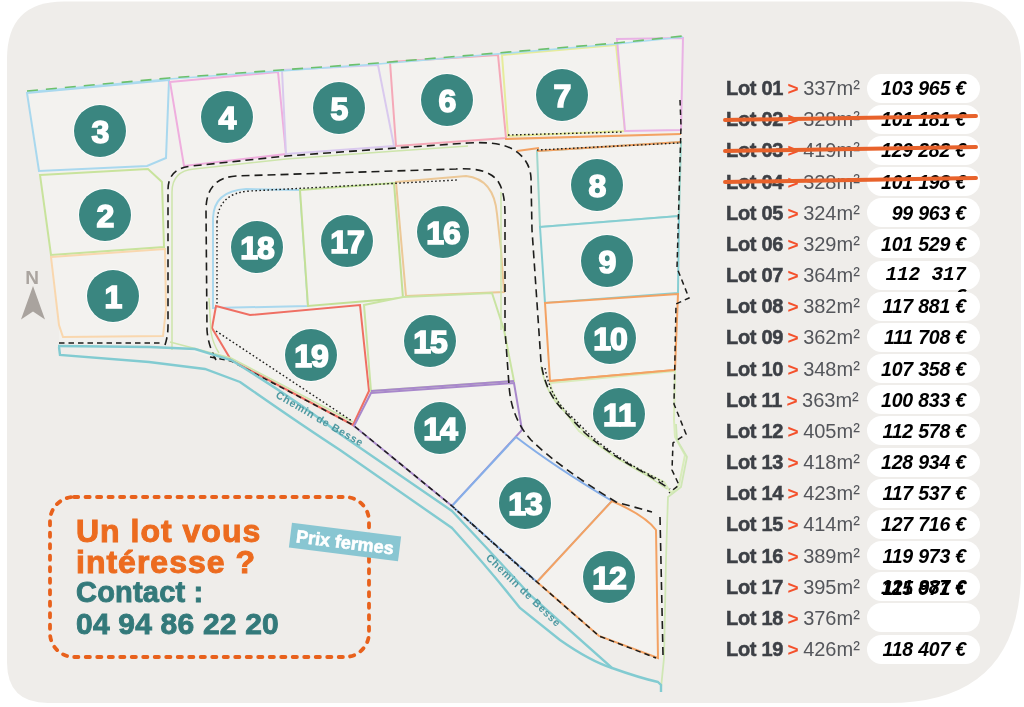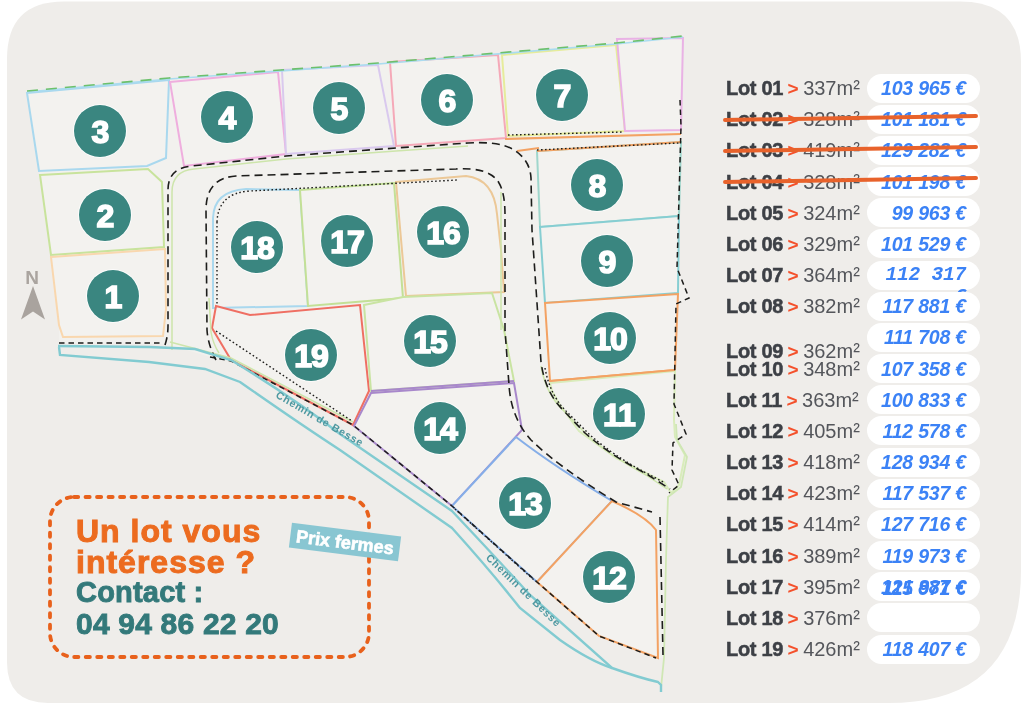--- a/index.html
+++ b/index.html
@@ -5,21 +5,21 @@
   html,body{margin:0;padding:0;}
   body{width:1024px;height:707px;background:#ffffff;overflow:hidden;
        font-family:"Liberation Sans", sans-serif;}
   #page{position:relative;width:1024px;height:707px;}
   svg{position:absolute;left:0;top:0;}
   .row{position:absolute;left:726px;width:260px;height:30px;}
   .lotlab{font-weight:bold;font-size:20px;color:#3d4046;letter-spacing:-0.3px;-webkit-text-stroke:0.5px #3d4046;}
   .gt{font-weight:bold;font-size:19px;color:#f4512c;}
   .area{font-size:20px;color:#54565b;}
   .pill{position:absolute;background:#ffffff;border-radius:15px;width:113px;height:29px;}
-  .price{position:absolute;font-weight:bold;font-style:italic;font-size:19.5px;color:#3b82f6;
+  .price{position:absolute;font-weight:bold;font-style:italic;font-size:19.5px;color:#000000;
          text-align:right;letter-spacing:-0.2px;}
   .strike{position:absolute;height:3.6px;background:#e8622b;border-radius:2px;}
 </style>
 </head>
 <body>
 <div id="page">
   <svg width="1024" height="707" viewBox="0 0 1024 707">
 
     <path d="M64,1.5 L960,1.5 Q1021,1.5 1021,62 L1021,570 Q1021,703 888,703 L48,703 Q7,703 7,662 L7,59 Q7,1.5 64,1.5 Z" fill="#efedea"></path>
 
@@ -224,21 +224,21 @@
       <div class="pill" style="left:867px;top:229.35000000000002px;"></div>
       <div class="price" style="left:867px;top:232.85000000000002px;width:99px;">101 529 €</div>
       <div class="row" style="top:264.02px;">
    <span class="lotlab">Lot 07</span> <span class="gt">&gt;</span> <span class="area">364m²</span></div>
       <div class="pill" style="left:867px;top:260.52px;"></div>
       <div class="price" style="left:867px;top:264.02px;width:99px;font-family:Liberation Mono, monospace;">112 317 €</div>
       <div class="row" style="top:295.19px;">
    <span class="lotlab">Lot 08</span> <span class="gt">&gt;</span> <span class="area">382m²</span></div>
       <div class="pill" style="left:867px;top:291.69px;"></div>
       <div class="price" style="left:867px;top:295.19px;width:99px;">117 881 €</div>
-      <div class="row" style="top:326.36px;margin-top:14px;">
+      <div class="row" style="top:326.36px;">
    <span class="lotlab">Lot 09</span> <span class="gt">&gt;</span> <span class="area">362m²</span></div>
       <div class="pill" style="left:867px;top:322.86px;"></div>
       <div class="price" style="left:867px;top:326.36px;width:99px;">111 708 €</div>
       <div class="row" style="top:357.53000000000003px;">
    <span class="lotlab">Lot 10</span> <span class="gt">&gt;</span> <span class="area">348m²</span></div>
       <div class="pill" style="left:867px;top:354.03000000000003px;"></div>
       <div class="price" style="left:867px;top:357.53000000000003px;width:99px;">107 358 €</div>
       <div class="row" style="top:388.70000000000005px;">
    <span class="lotlab">Lot 11</span> <span class="gt">&gt;</span> <span class="area">363m²</span></div>
       <div class="pill" style="left:867px;top:385.20000000000005px;"></div>

